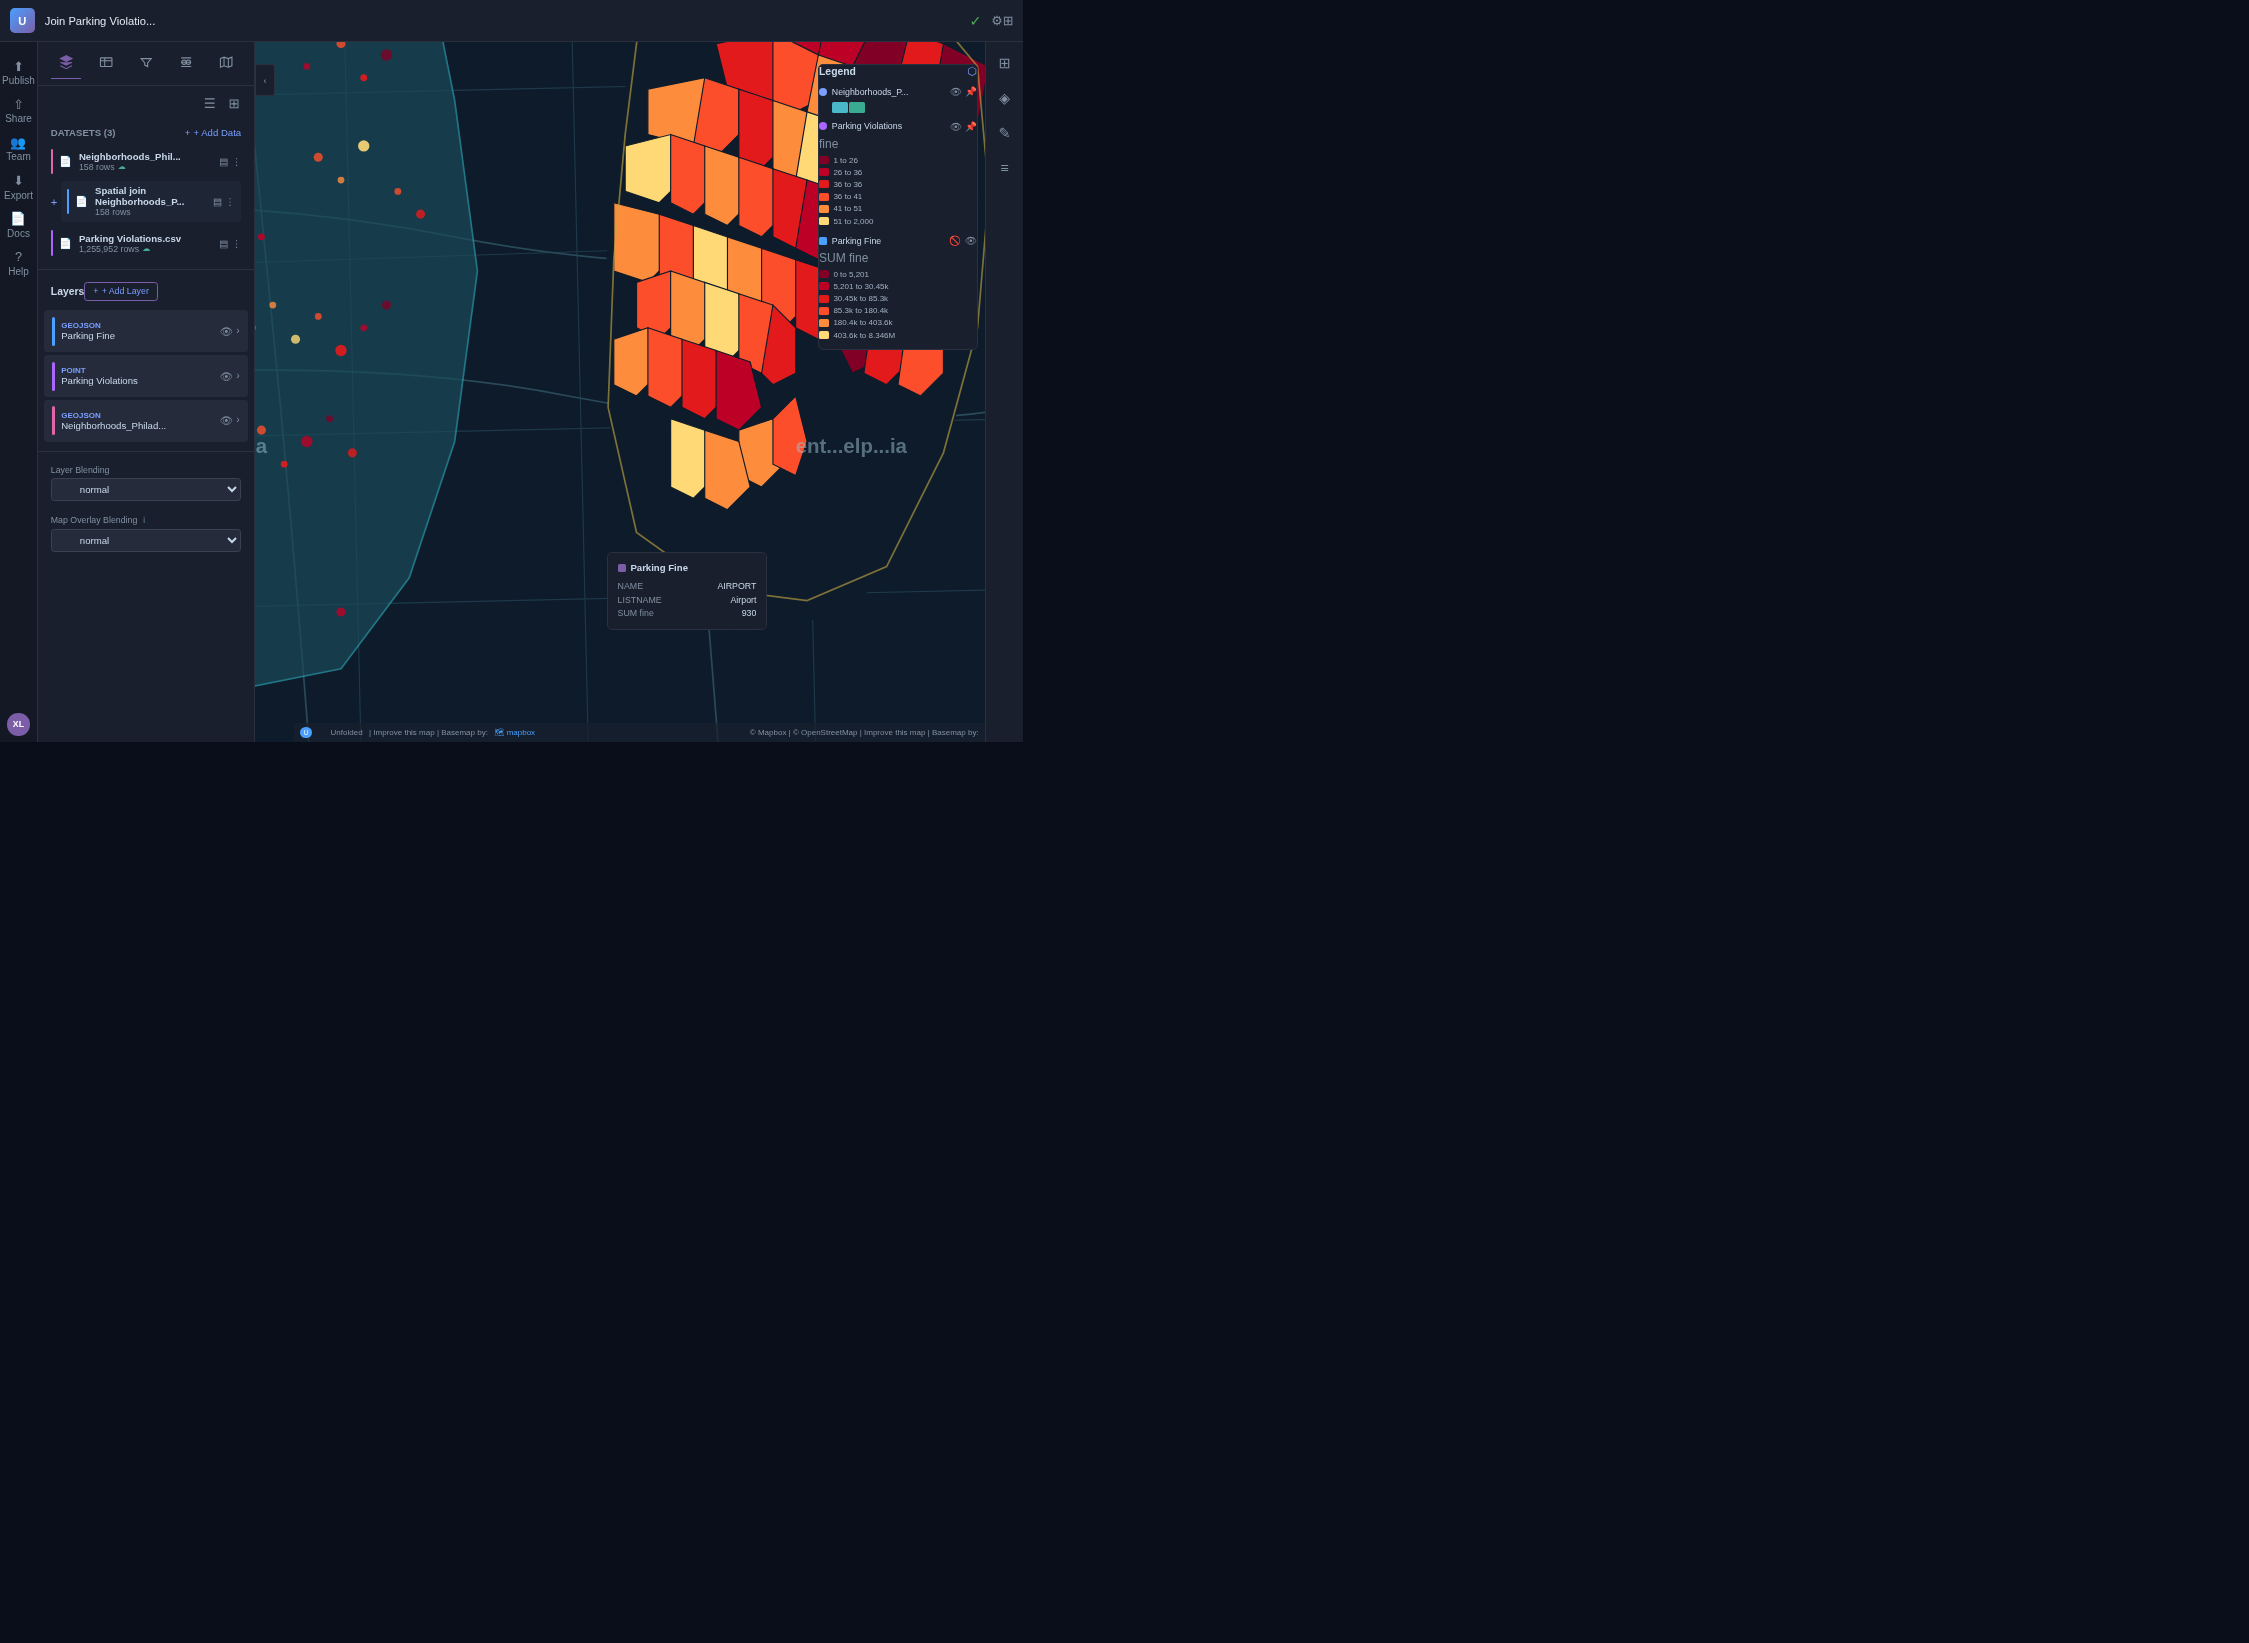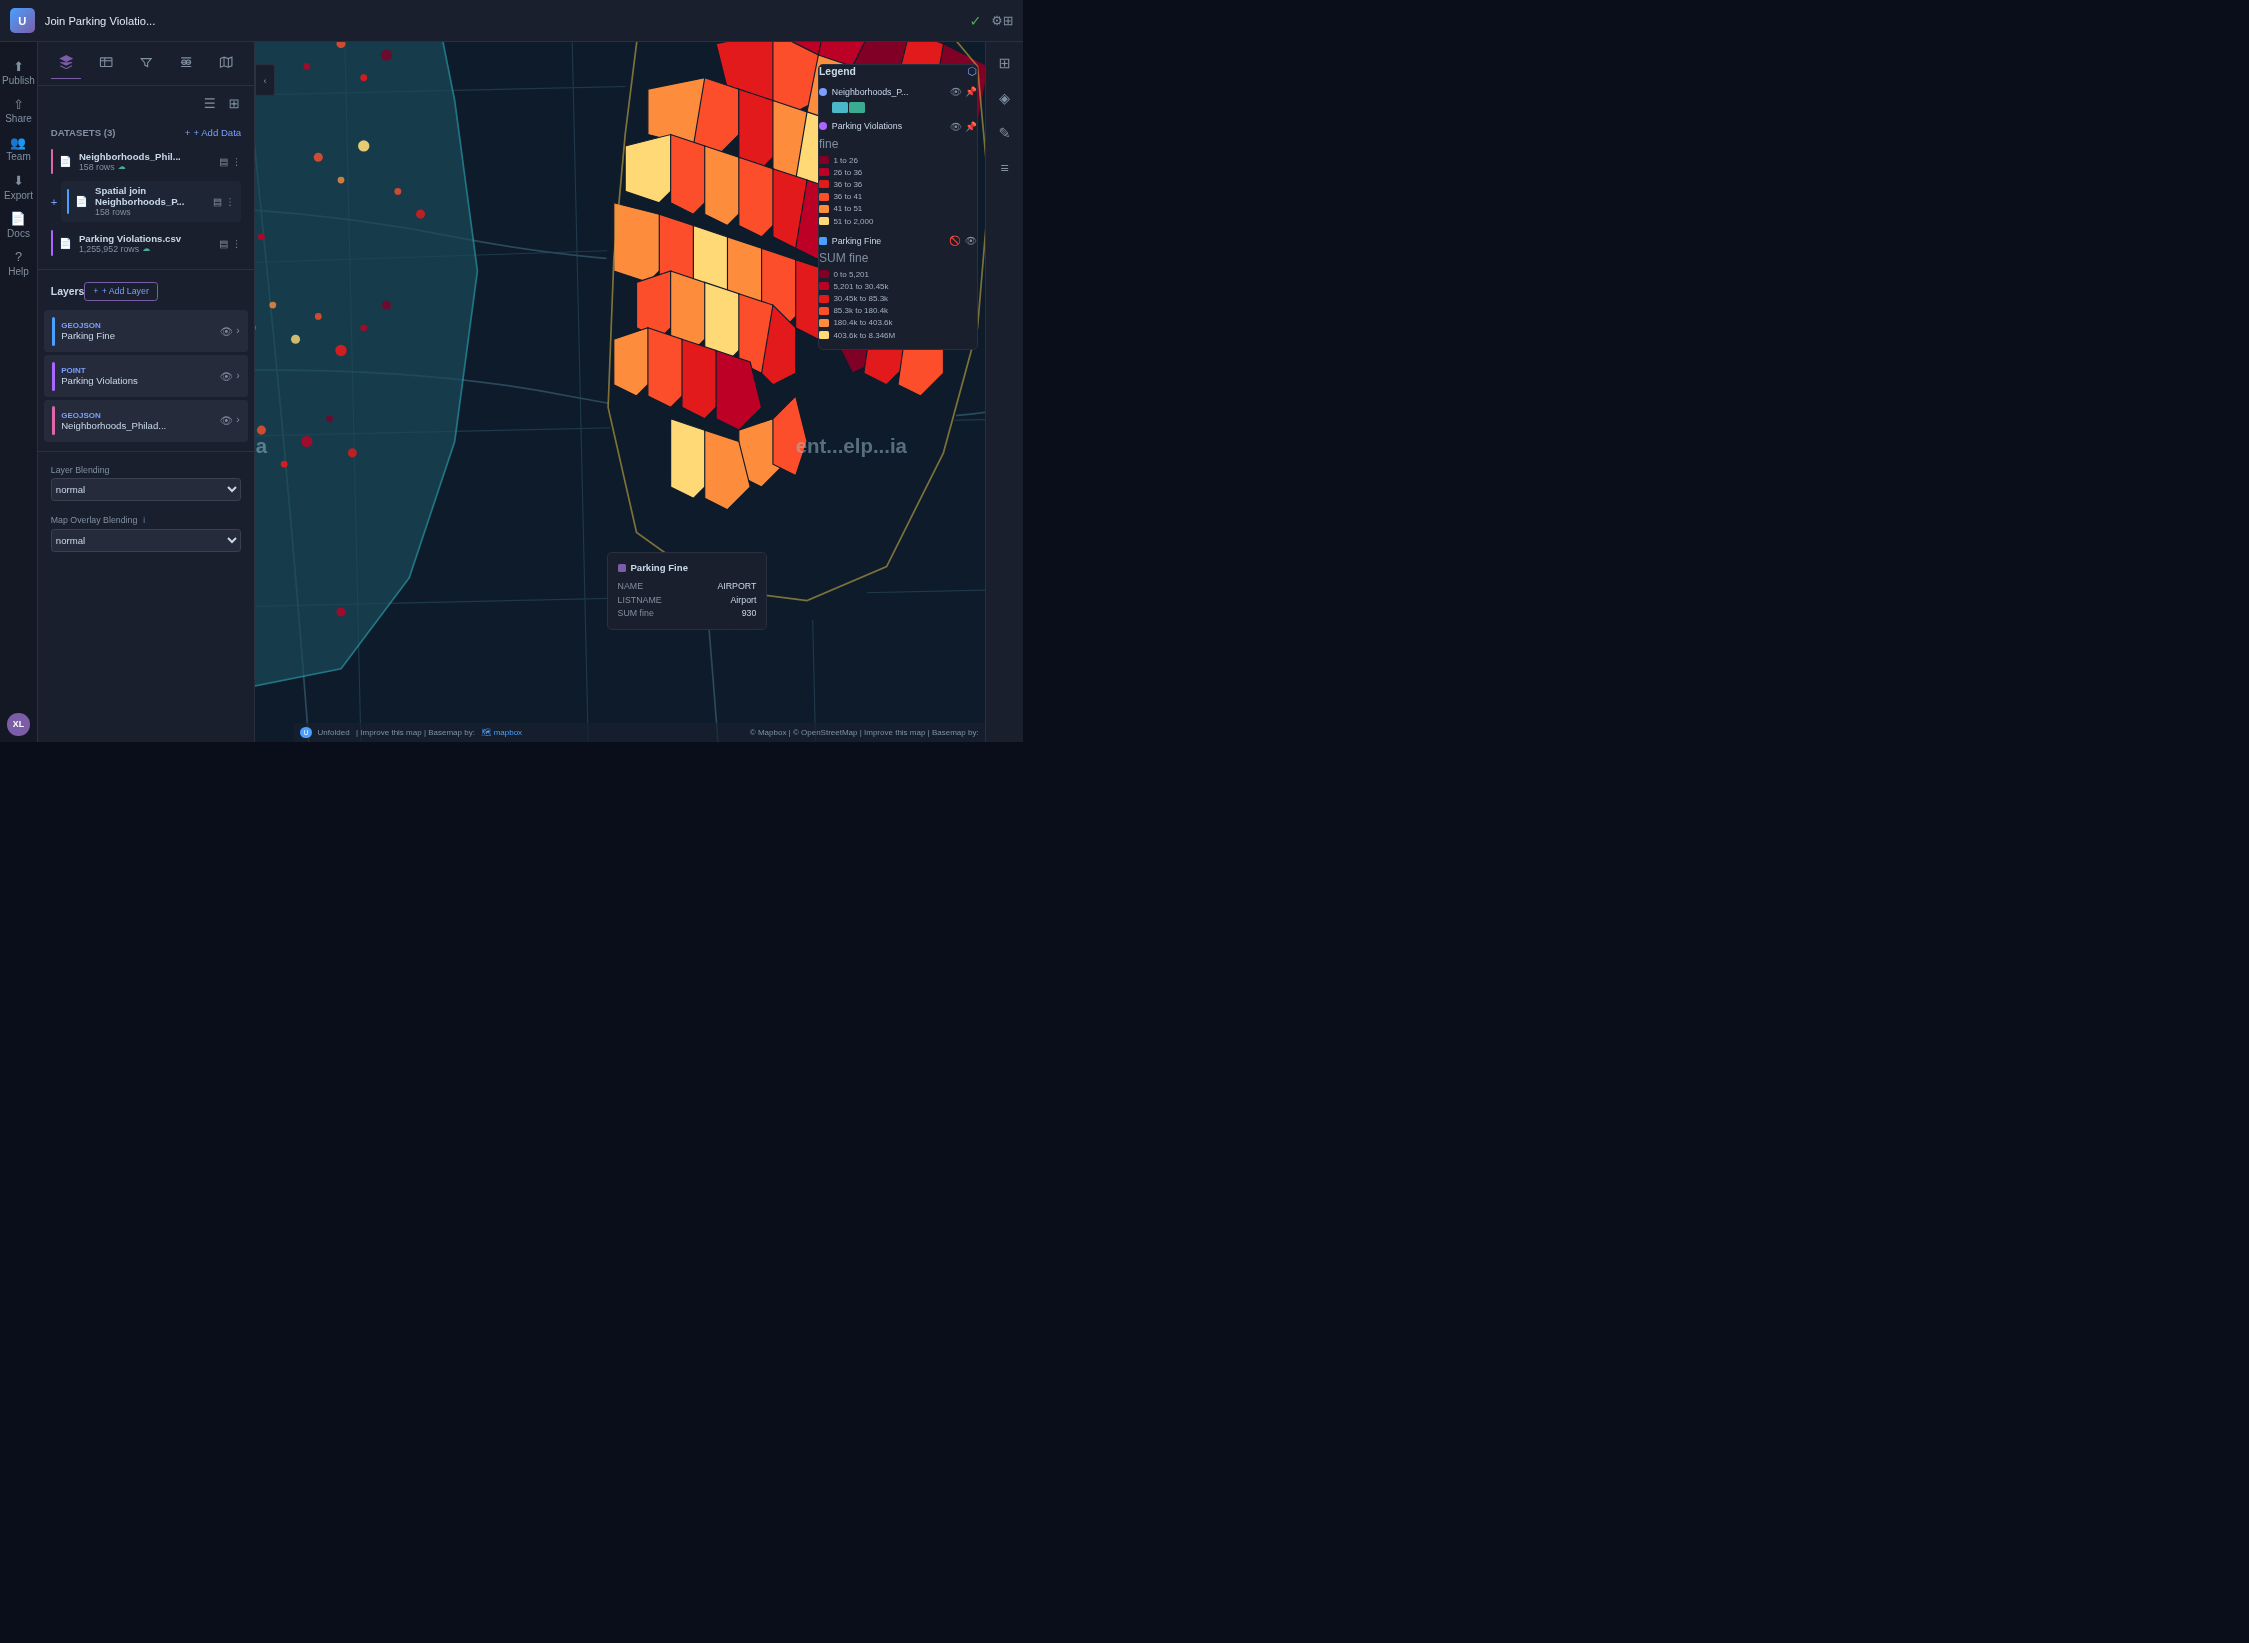--- a/index.html
+++ b/index.html
@@ -192,21 +192,21 @@
     .layer-name {
       font-size: 9.6px; color: #c8d8e8;
     }
     .layer-actions { display: flex; gap: 3.2px; color: #8090a0; font-size: 10.4px; }
 
     
     .blending-section { padding: 6.4px 12.8px; }
     .blending-label { font-size: 8.8px; color: #8090a0; margin-bottom: 3.2px; }
     .blending-select {
       background: #252b3b; border: 0.8px solid #3a4050;
-      color: #c8d8e8; padding: 4px 0;
+      color: #c8d8e8; padding: 4px 24px;
       border-radius: 3.2px; font-size: 9.6px; width: 100%;
     }
 
     
     .right-toolbar {
       position: absolute;
       top: 42px; right: 0;
       width: 38px;
       height: calc(100% - 42px);
       background: #1a1f2e;
@@ -342,21 +342,21 @@
       background: rgba(26,31,46,0.7);
       z-index: 20;
       display: flex; align-items: center;
       padding: 0 6.4px;
       font-size: 8px; color: #8090a0;
       gap: 6.4px;
     }
 
     
     .unfolded-logo {
-      display: flex; align-items: center; gap: 6px;
+      display: flex; align-items: center; gap: 19px;
     }
     .unfolded-logo-icon {
       width: 11.2px; height: 11.2px;
       background: #4a9fff; border-radius: 50%;
       display: flex; align-items: center; justify-content: center;
       font-size: 6.4px; color: white;
     }
 
     .map-attribution { margin-left: auto; }
 

